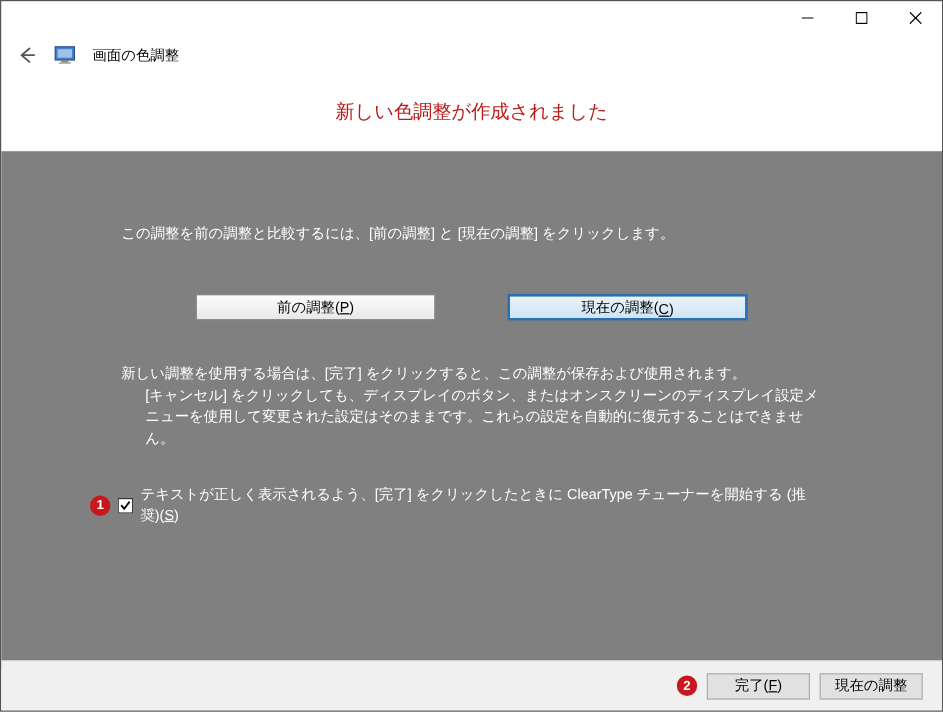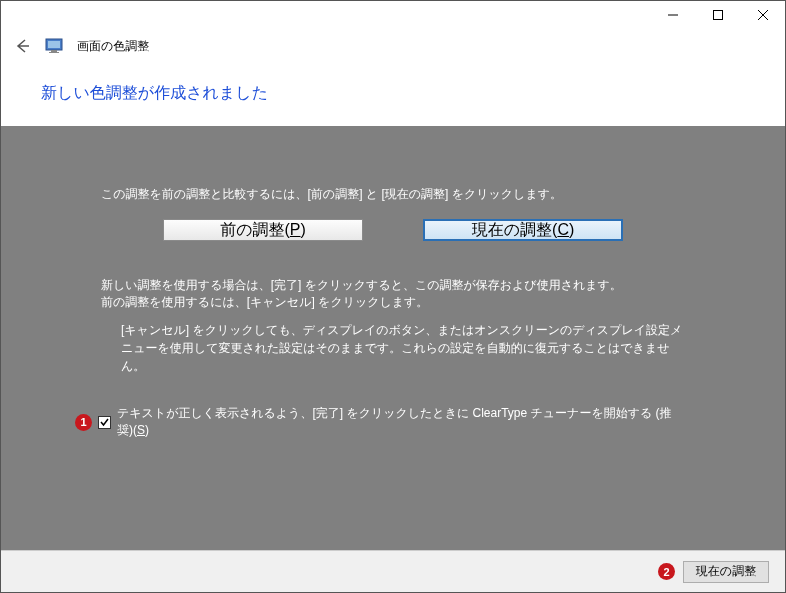--- a/index.html
+++ b/index.html
@@ -8,28 +8,28 @@
 .titlebar { height: 30px; display: flex; justify-content: flex-end; align-items: flex-start; }
 .titlebar-btn { width: 45px; height: 28px; display: flex; align-items: center; justify-content: center; cursor: pointer; }
 .titlebar-btn svg { stroke: #000; stroke-width: 1; fill: none; }
 
 .header { display: flex; align-items: center; padding: 6px 0 10px 12px; gap: 14px; }
 .back-arrow { width: 18px; height: 18px; display: flex; align-items: center; justify-content: center; color: #555; cursor: pointer; }
 .app-icon { width: 18px; height: 18px; display: inline-block; }
 .app-title { color: #000; font-size: 12px; }
 
 .heading-area { padding: 18px 40px 22px 40px; }
-.heading { color: #1d4ed8; font-size: 16px; font-weight: normal; }
+.heading { color: #b91c1c; font-size: 16px; font-weight: normal; text-align: center; }
 
 .content-gray { background: #808080; color: #fff; padding: 60px 100px 40px 100px; height: 432px; font-size: 12px; }
-.instr1 { margin-bottom: 16px; }
+.instr1 { margin-bottom: 42px; }
 
 .button-row { display: flex; gap: 60px; justify-content: center; margin-bottom: 36px; }
-.compare-btn { width: 200px; height: 22px; border: 1px solid #8a8a8a; background: linear-gradient(#fdfdfd, #e8e8e8); color: #000; font-size: 16px; cursor: pointer; font-family: inherit; display: flex; align-items: center; justify-content: center; }
-.compare-btn.current { border: 2px solid #2a6fb5; background: linear-gradient(#eaf3fb, #cfe4f5); padding: 0; }
+.compare-btn { width: 200px; height: 22px; border: 1px solid #8a8a8a; background: linear-gradient(#fdfdfd, #e8e8e8); color: #000; font-size: 12px; cursor: pointer; font-family: inherit; display: flex; align-items: center; justify-content: center; }
+.compare-btn.current { border: 2px solid #2a6fb5; background: linear-gradient(#eaf3fb, #cfe4f5); padding: 0; align-items: flex-end; }
 .compare-btn .u { text-decoration: underline; }
 
 .instr2 { }
 .instr3 { margin-bottom: 10px; }
 .instr4 { margin-bottom: 30px; line-height: 1.5; margin-left: 20px; }
 
 .checkbox-row { display: flex; align-items: center; gap: 6px; margin-left: -26px; }
 .annot { width: 17px; height: 17px; border-radius: 50%; background: #c8171d; color: #fff; display: flex; align-items: center; justify-content: center; font-size: 11px; font-weight: bold; flex-shrink: 0; }
 .checkbox { width: 13px; height: 13px; background: #fff; border: 1px solid #333; display: flex; align-items: center; justify-content: center; flex-shrink: 0; cursor: pointer; }
 .checkbox svg { stroke: #000; stroke-width: 1.5; fill: none; }
@@ -92,32 +92,34 @@
         <span>)</span>
     </button>
     <button class="compare-btn current">
       <span>現在の調整(</span>
         <span class="u">C</span>
         <span>)</span>
     </button>
   </div>
 
   <p class="instr2">新しい調整を使用する場合は、[完了] をクリックすると、この調整が保存および使用されます。</p>
-  <p class="instr3">前の調整を使用するには、[キャンセル] をクリックします。</p>
   <p class="instr4">[キャンセル] をクリックしても、ディスプレイのボタン、またはオンスクリーンのディスプレイ設定メニューを使用して変更された設定はそのままです。これらの設定を自動的に復元することはできません。</p>
 
   <div class="checkbox-row">
     <span class="annot">1</span>
     <span class="checkbox">
       <svg width="11" height="11">
           <path d="M2 5 L4.5 8 L9 2"></path>
         </svg>
     </span>
     <span class="check-label">
       <span>テキストが正しく表示されるよう、[完了] をクリックしたときに ClearType チューナーを開始する (推奨)(</span><span class="u">S</span><span>)</span>
     </span>
   </div>
 </div>
 
 <div class="footer">
   <span class="annot">2</span>
+  <button class="footer-btn">
+    <span>完了(</span><span class="u">F</span><span>)</span>
+  </button>
   <button class="footer-btn">現在の調整</button>
 </div>
 
 </body></html>

